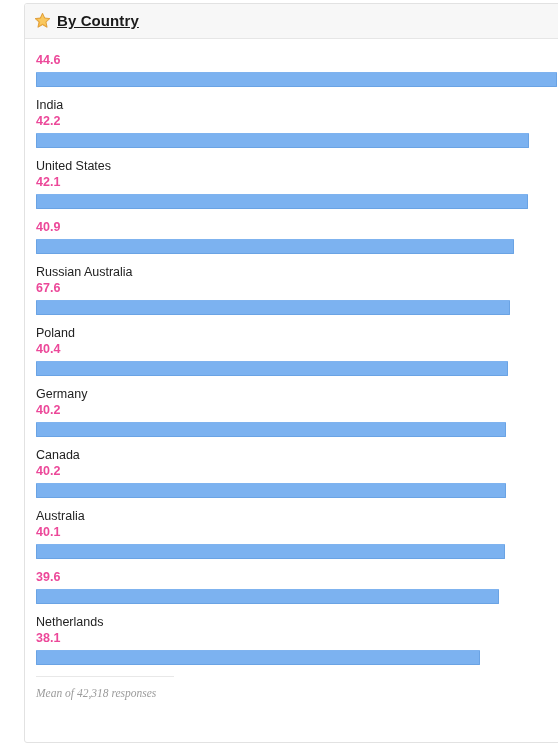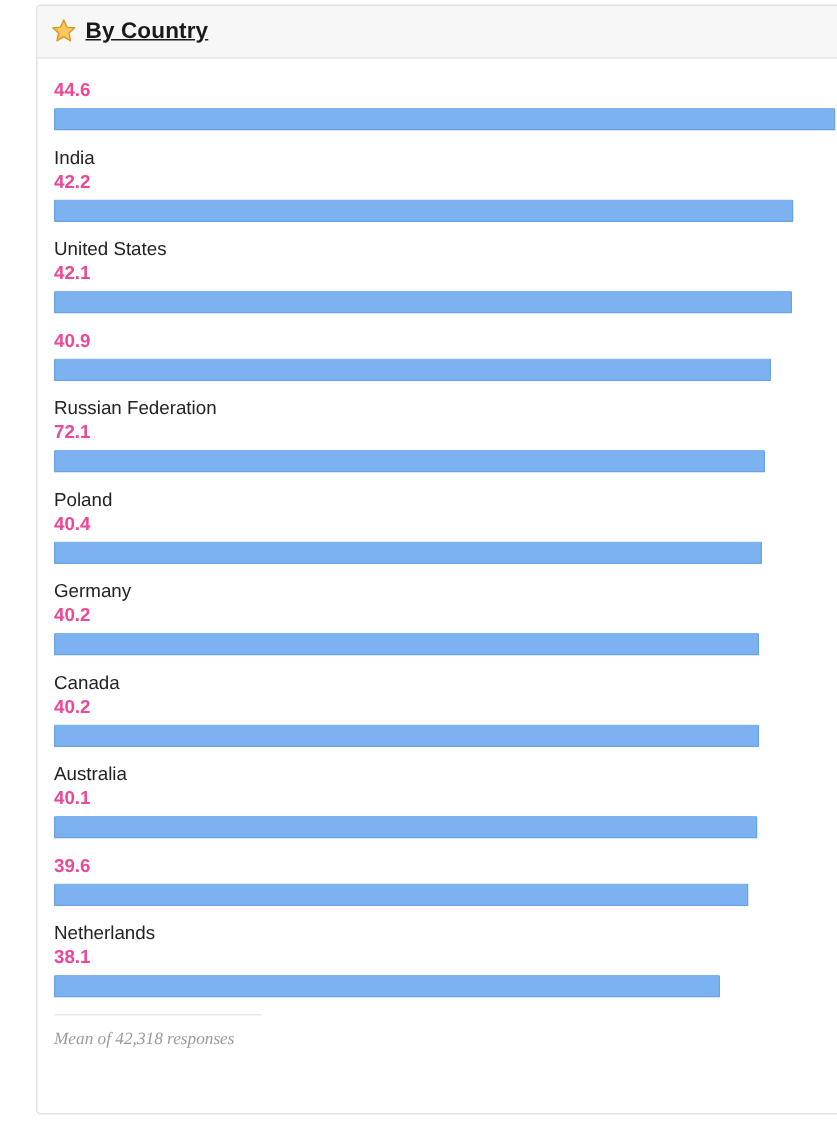--- a/index.html
+++ b/index.html
@@ -152,22 +152,22 @@
             <div class="bar-fill" style="width: 492px; background: rgb(124, 178, 240);"></div>
           </div>
         </div>
         <div class="bar-row">
           <div class="bar-value">40.9</div>
           <div class="bar-track">
             <div class="bar-fill" style="width: 478px; background: rgb(124, 178, 240);"></div>
           </div>
         </div>
         <div class="bar-row">
-          <div class="bar-label">Russian Federation</div>
-          <div class="bar-value">72.1</div>
+          <div class="bar-label">Russian Australia</div>
+          <div class="bar-value">67.6</div>
           <div class="bar-track">
             <div class="bar-fill" style="width: 474px; background: rgb(124, 178, 240);"></div>
           </div>
         </div>
         <div class="bar-row">
           <div class="bar-label">Poland</div>
           <div class="bar-value">40.4</div>
           <div class="bar-track">
             <div class="bar-fill" style="width: 472px; background: rgb(124, 178, 240);"></div>
           </div>

